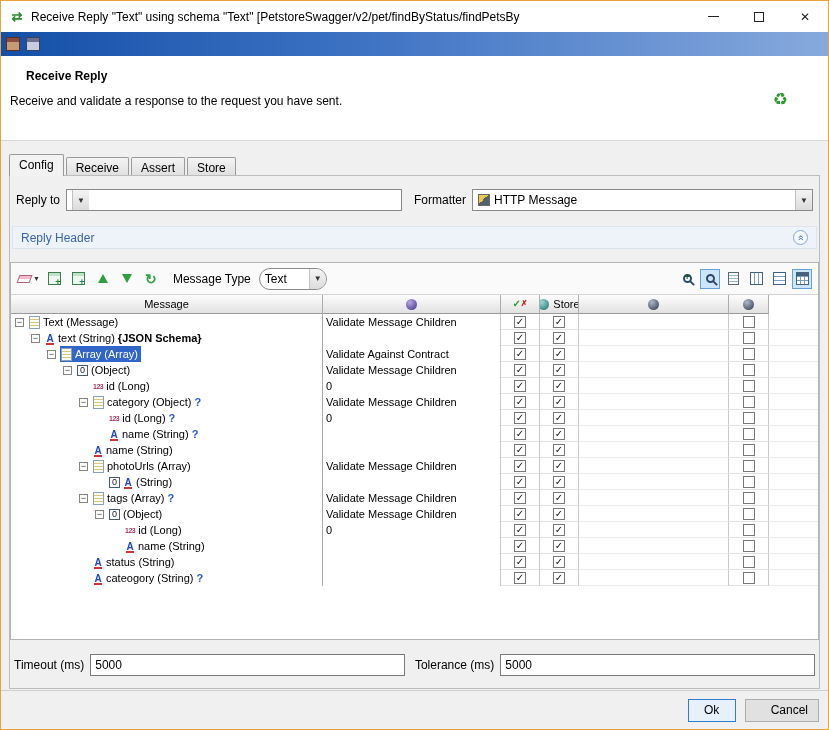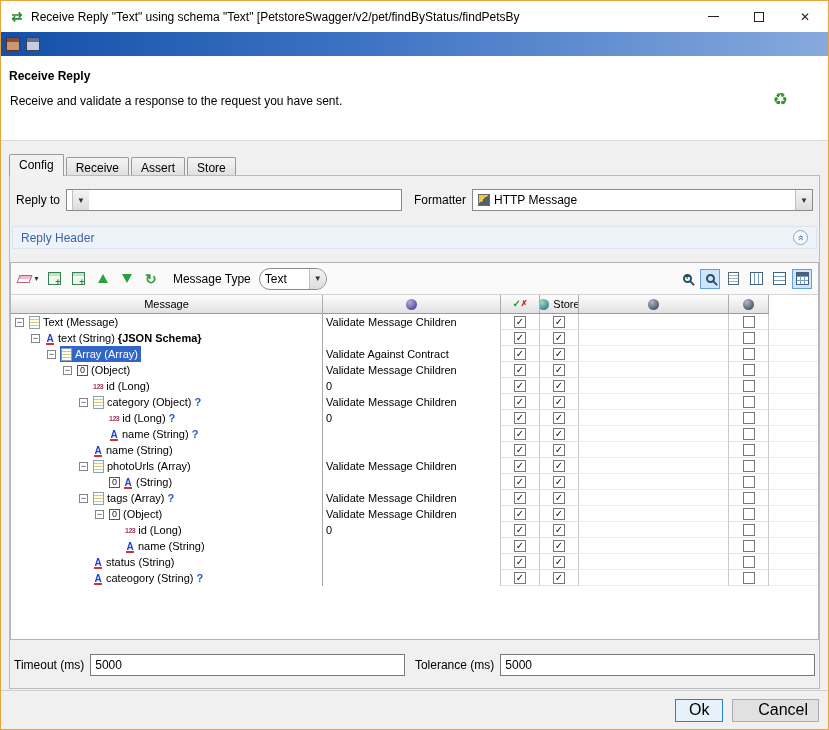--- a/index.html
+++ b/index.html
@@ -19,21 +19,21 @@
   .max-glyph { width:10px; height:10px; border:1px solid #222; display:block; }
 
   
   .bluebar { height:24px; background:linear-gradient(to right,#1450a8 0%, #3f74c4 45%, #87a9dd 100%); display:flex; align-items:center; padding-left:5px; gap:6px; }
   .strip-icon { width:14px; height:14px; display:block; }
   .strip-icon.a { background:linear-gradient(#8c4a3a 0 35%, #c89a74 35% 100%); border:1px solid #5a2f24; }
   .strip-icon.b { background:linear-gradient(#6a6f8e 0 35%, #c8cce0 35% 100%); border:1px solid #3c415c; }
 
   
   .banner { height:85px; background:#fff; position:relative; border-bottom:1px solid #d8d8d8; }
-  .banner-title { position:absolute; left:8px; top:13px; font-weight:bold; font-size:12px; }
+  .banner-title { position:absolute; left:25px; top:13px; font-weight:bold; font-size:12px; }
   .banner-desc  { position:absolute; left:9px; top:38px; font-size:12px; }
   .banner-icon  { position:absolute; right:40px; top:33px; font-size:17px; color:#2f9a2f; }
 
   
   .content { position:absolute; top:141px; left:0; right:0; bottom:0; background:#f0f0f0; }
 
   .tab-bar { position:absolute; left:8px; top:12px; display:flex; align-items:flex-end; height:22px; }
   .tab { padding:3px 9px 3px 9px; border:1px solid #9a9a9a; border-bottom:none; background:linear-gradient(#f4f4f4,#dfdfdf);
          margin-right:2px; font-size:12px; height:19px; border-radius:2px 2px 0 0; }
   .tab.active { background:#f2f2f2; height:22px; position:relative; z-index:3; }
@@ -132,21 +132,21 @@
 
   
   .timeout-row { position:absolute; left:4px; right:4px; bottom:12px; height:22px; display:flex; align-items:center; }
   .timeout-row input { height:22px; border:1px solid #7a7a7a; font-family:"Liberation Sans",sans-serif; font-size:12px; padding:0 4px; background:#fff; }
   .inp1 { flex:1; margin-right:10px; }
   .inp2 { flex:1; }
 
   
   .footer { position:absolute; left:0; right:0; bottom:0; height:39px; border-top:1px solid #cfcfcf; background:#f0f0f0;
             display:flex; align-items:center; justify-content:flex-end; padding-right:9px; gap:9px; }
-  .btn { height:23px; min-width:48px; padding:0 10px; background:#e1e1e1; border:1px solid #adadad; font-size:16px;
+  .btn { height:23px; min-width:48px; padding:0 10px; background:#e1e1e1; border:1px solid #adadad; font-size:12px;
          font-family:"Liberation Sans",sans-serif; display:flex; align-items:center; justify-content:center; }
   .btn.ok { background:#e7f1fb; border:1px solid #2a7fce; min-width:48px; }
   .btn.cancel { min-width:64px;padding-left:25px; }
 </style>
 </head>
 <body>
 
 <div class="window">
 
   <div class="titlebar">

